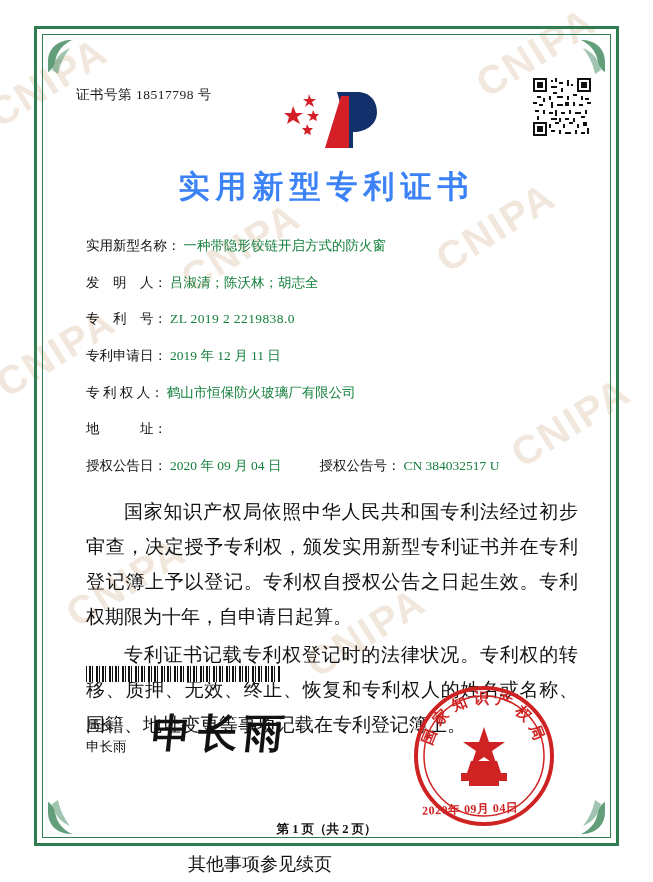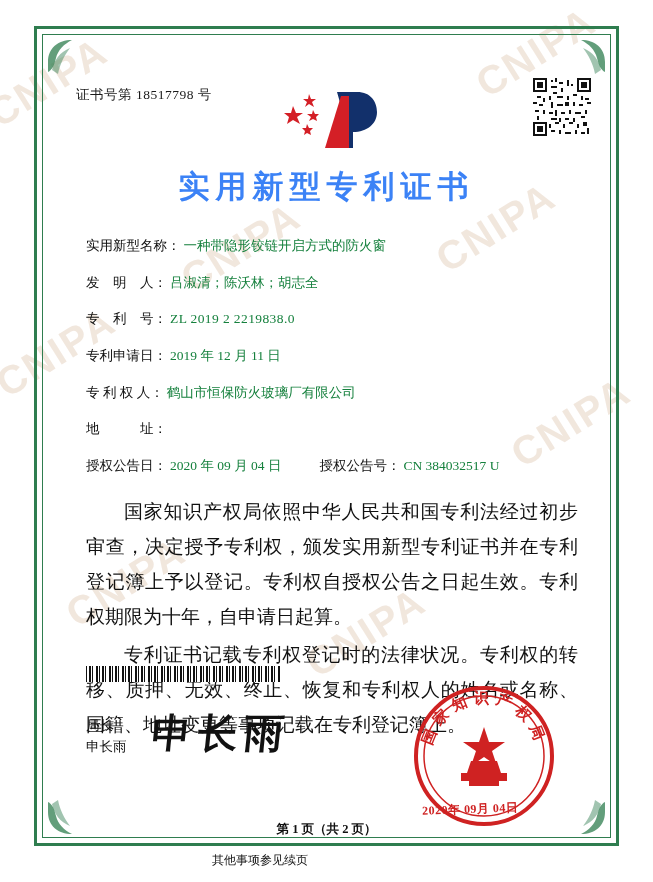--- a/index.html
+++ b/index.html
@@ -228,21 +228,21 @@
     color: #111;
     font-weight: bold;
   }
 
   .footer-note {
     position: absolute;
     left: 0;
     top: 852px;
     width: 520px;
     text-align: center;
-    font-size: 12px;
+    font-size: 18px;
     color: #111;
   }
 </style>
 </head>
 <body>
 
 <div class="watermark wm8">CNIPA</div>
 <div class="watermark wm1">CNIPA</div>
 <div class="watermark wm7">CNIPA</div>
 <div class="watermark wm2">CNIPA</div>

